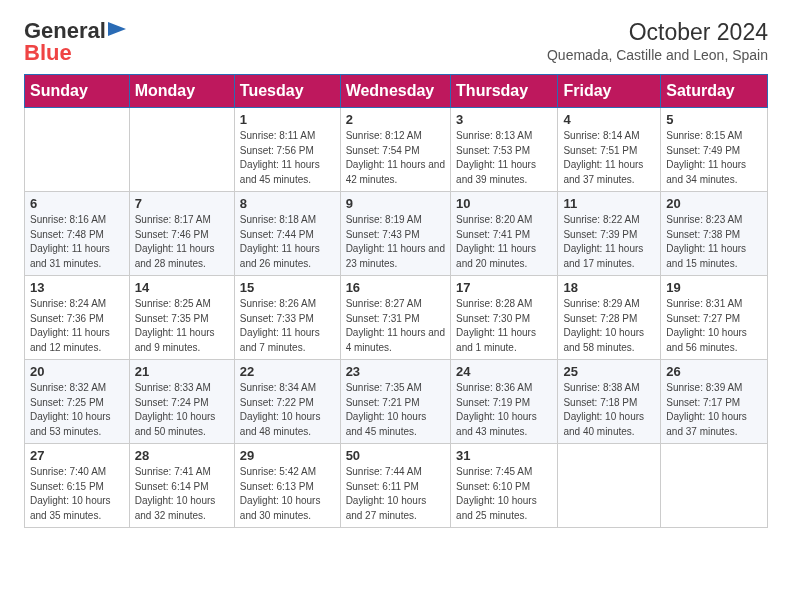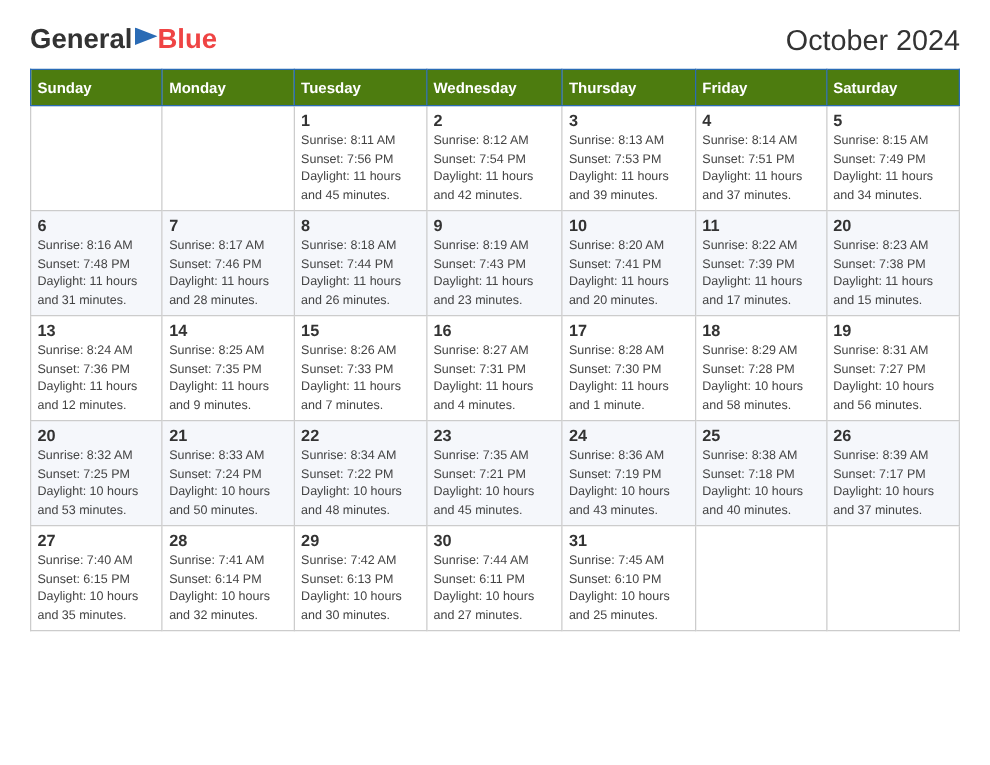--- a/index.html
+++ b/index.html
@@ -52,25 +52,25 @@
       font-size: 14px;
       color: #555;
       margin-top: 2px;
     }
     .calendar-table {
       width: 100%;
       border-collapse: collapse;
       font-size: 10.5px;
     }
     .calendar-table th {
-      background-color: #4d7c0f;
+      background-color: #be185d;
       color: #fff;
       padding: 7px 5px;
       text-align: left;
-      font-size: 12px;
+      font-size: 16px;
       font-weight: 600;
       border: 1px solid #2a6bb5;
     }
     .calendar-table td {
       border: 1px solid #ccc;
       vertical-align: top;
       padding: 4px 5px;
       width: 113px;
       min-height: 80px;
       background: #fff;
@@ -92,32 +92,33 @@
     }
     .empty-cell {
       background: #fff !important;
     }
   </style>
 </head>
 <body>
 
 <div class="header-area">
   <div class="logo">
-    <div style="display:flex;flex-direction:row;align-items:flex-start;">
+    <div style="display:flex;flex-direction:column;align-items:flex-start;">
       <div style="display:flex;align-items:center;">
         <span class="logo-general">General</span>
         <svg class="logo-icon" viewBox="0 0 18 14" fill="none">
           <polygon points="0,0 18,7 0,14" fill="#2a6bb5"></polygon>
         </svg>
       </div>
       <span class="logo-blue">Blue</span>
     </div>
   </div>
   <div class="title-area">
     <div class="month-title">October 2024</div>
+    <div class="location">Quemada, Castille and Leon, Spain</div>
   </div>
 </div>
 
 <table class="calendar-table">
   <thead>
     <tr>
     <th>Sunday</th>
         <th>Monday</th>
         <th>Tuesday</th>
         <th>Wednesday</th>
@@ -301,26 +302,26 @@
 Daylight: 10 hours and 35 minutes.</div>
         </td>
         <td>
           <span class="day-num">28</span>
           <div class="day-detail">Sunrise: 7:41 AM
 Sunset: 6:14 PM
 Daylight: 10 hours and 32 minutes.</div>
         </td>
         <td>
           <span class="day-num">29</span>
-          <div class="day-detail">Sunrise: 7:42 AM
+          <div class="day-detail">Sunrise: 5:42 AM
 Sunset: 6:13 PM
 Daylight: 10 hours and 30 minutes.</div>
         </td>
         <td>
-          <span class="day-num">30</span>
+          <span class="day-num">50</span>
           <div class="day-detail">Sunrise: 7:44 AM
 Sunset: 6:11 PM
 Daylight: 10 hours and 27 minutes.</div>
         </td>
         <td>
           <span class="day-num">31</span>
           <div class="day-detail">Sunrise: 7:45 AM
 Sunset: 6:10 PM
 Daylight: 10 hours and 25 minutes.</div>
         </td>

